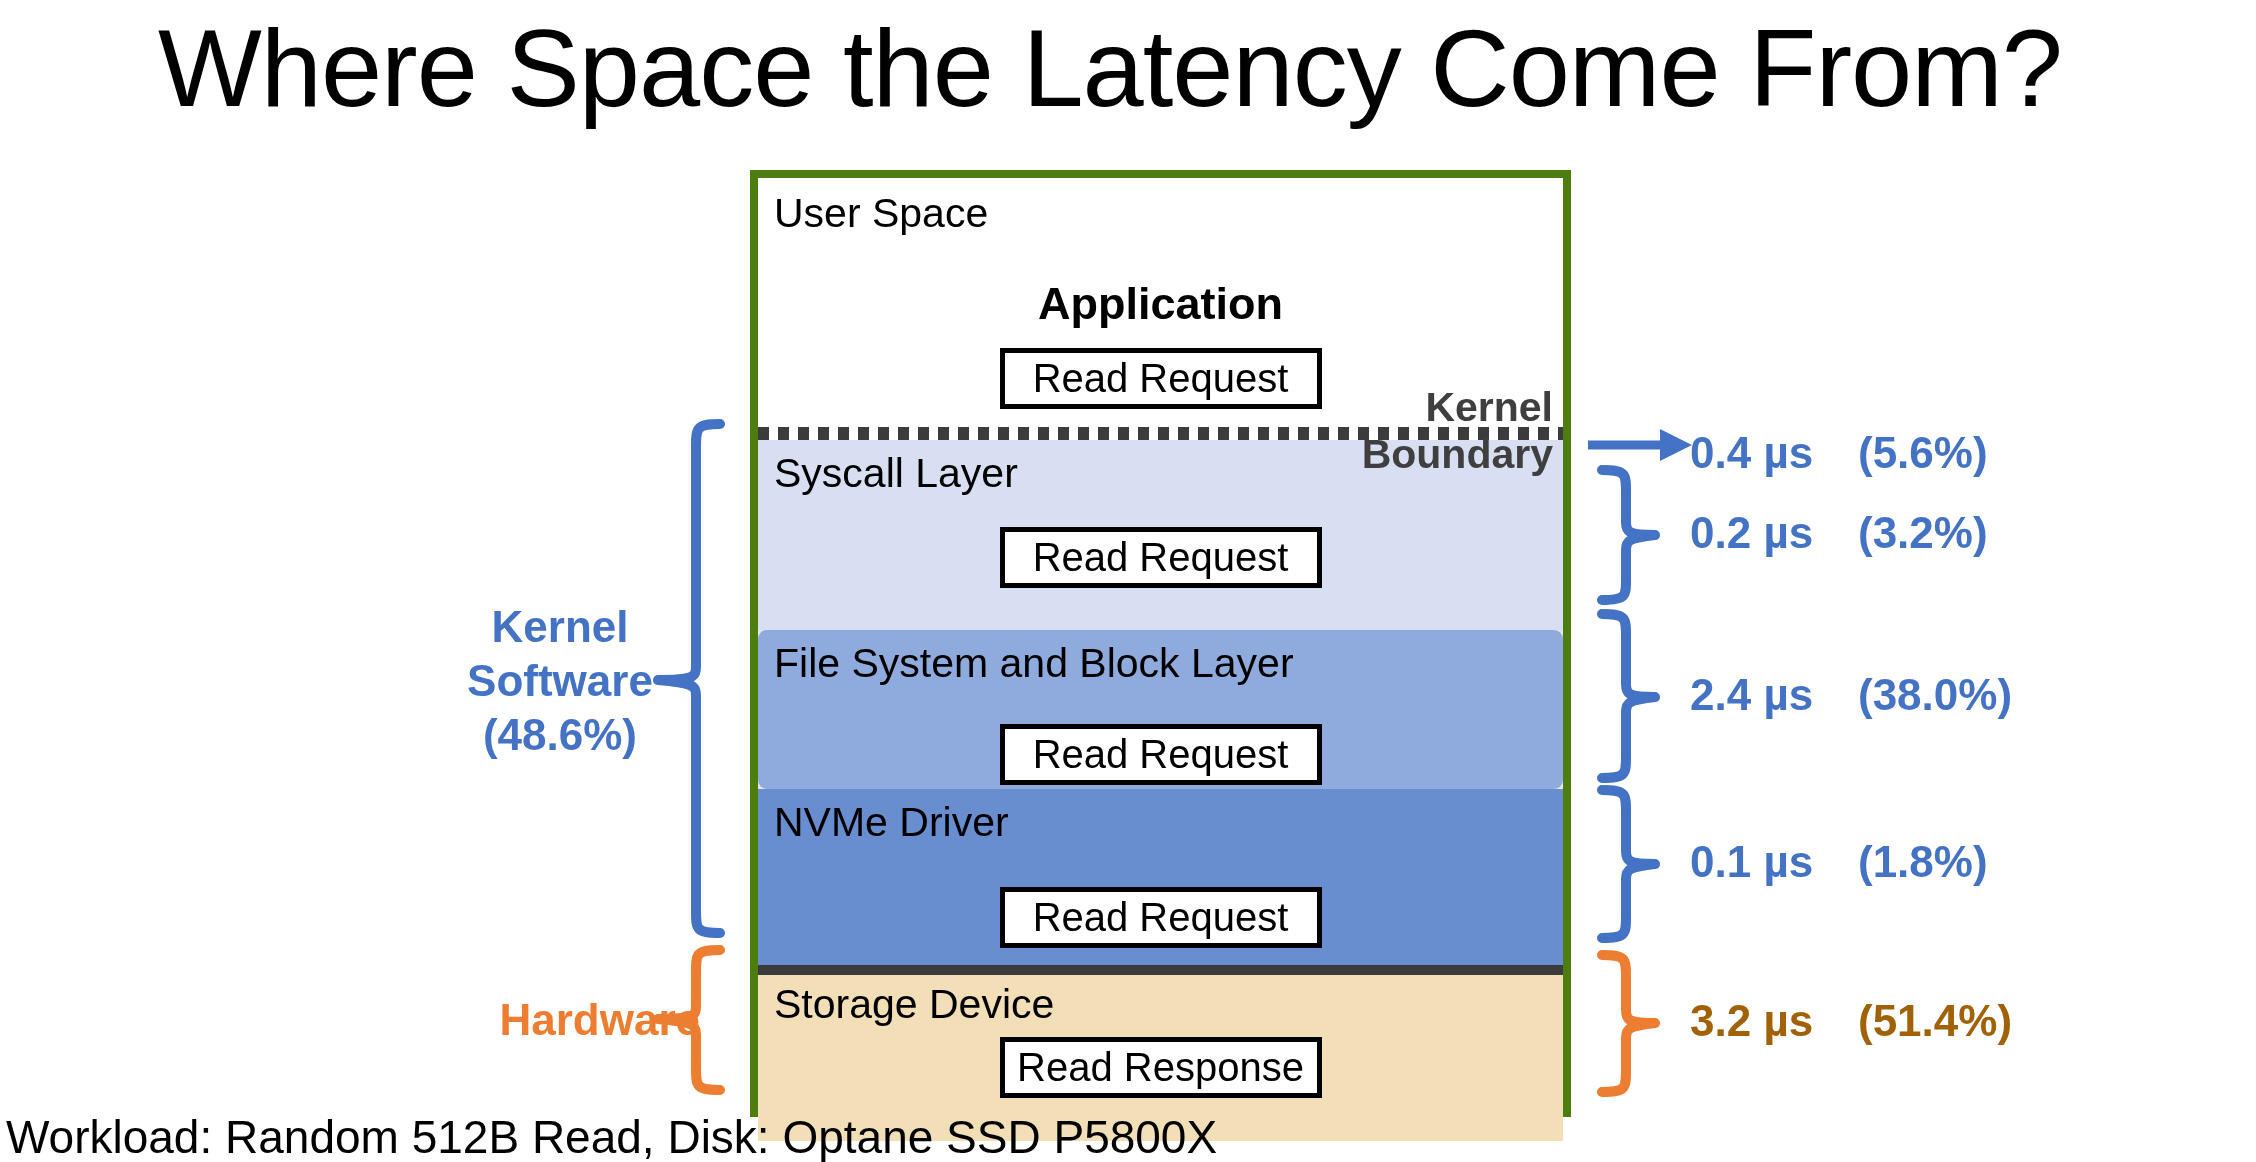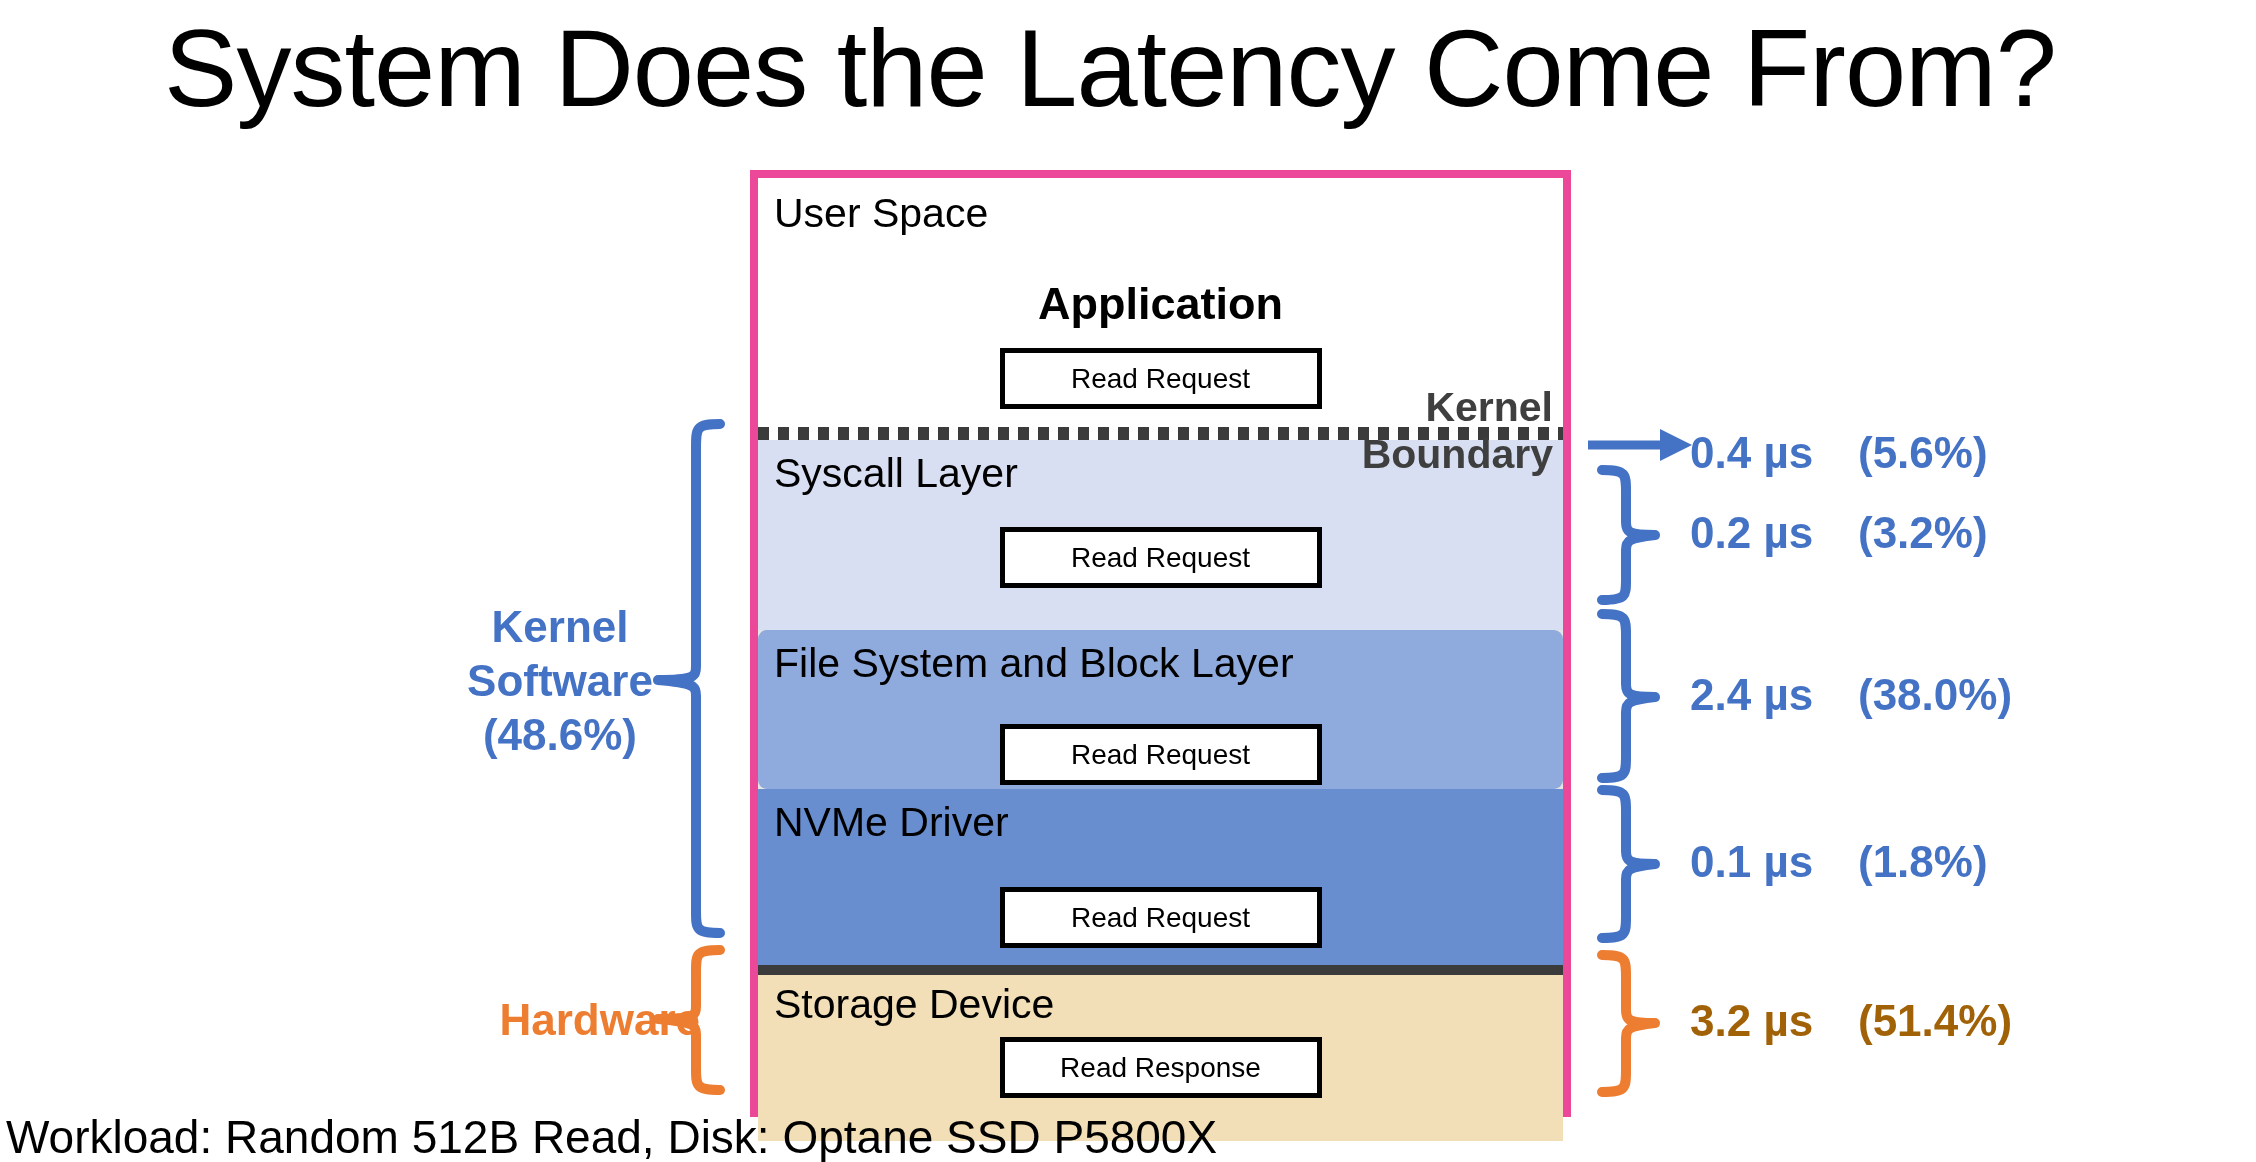--- a/index.html
+++ b/index.html
@@ -20,35 +20,35 @@
     font-weight:400;
     color:#000;
     letter-spacing:-1px;
     white-space:nowrap;
   }
 
   
   #stack-box{
     left:750px;top:170px;
     width:805px;height:931px;
-    border:8px solid #ec4899;
+    border:8px solid #4d7c0f;
     background:#e5e5e5;
   }
   .layer{position:relative;width:100%;}
   .layer-label{
     position:absolute;left:16px;top:10px;
     font-size:41px;color:#000;
     white-space:nowrap;
   }
   .rr-box{
     position:absolute;left:50%;transform:translateX(-50%);
     width:312px;height:51px;
     background:#fff;border:5px solid #000;
     display:flex;align-items:center;justify-content:center;
-    font-size:28px;color:#000;white-space:nowrap;
+    font-size:40px;color:#000;white-space:nowrap;
   }
   #layer-user{height:262px;background:#FFFFFF;}
   #layer-syscall{height:190px;background:#D9DFF2;}
   #layer-fs{height:159px;background:#8FAADC;border-radius:9px;}
   #layer-nvme{height:176px;background:#698ED0;}
   #layer-sep{height:10px;background:#3B3B3B;}
   #layer-storage{height:166px;background:#F2DEB7;}
 
   #application-label{
     position:absolute;left:0;top:100px;width:100%;
@@ -93,21 +93,21 @@
   #footnote{
     left:6px;top:1110px;
     font-size:46px;color:#000;
     white-space:nowrap;
   }
   #brace-svg{left:0;top:0;pointer-events:none;}
 </style>
 </head>
 <body>
 
-<div id="title" class="abs">System Does the Latency Come From?</div>
+<div id="title" class="abs">Where Space the Latency Come From?</div>
 
 <div id="stack-box" class="abs">
 
   <div class="layer" id="layer-user">
     <div class="layer-label" style="top:12px;">User Space</div>
     <div id="application-label">Application</div>
     <div class="rr-box" style="top:170px;">
       <span>Read Request</span>
     </div>
   </div>

